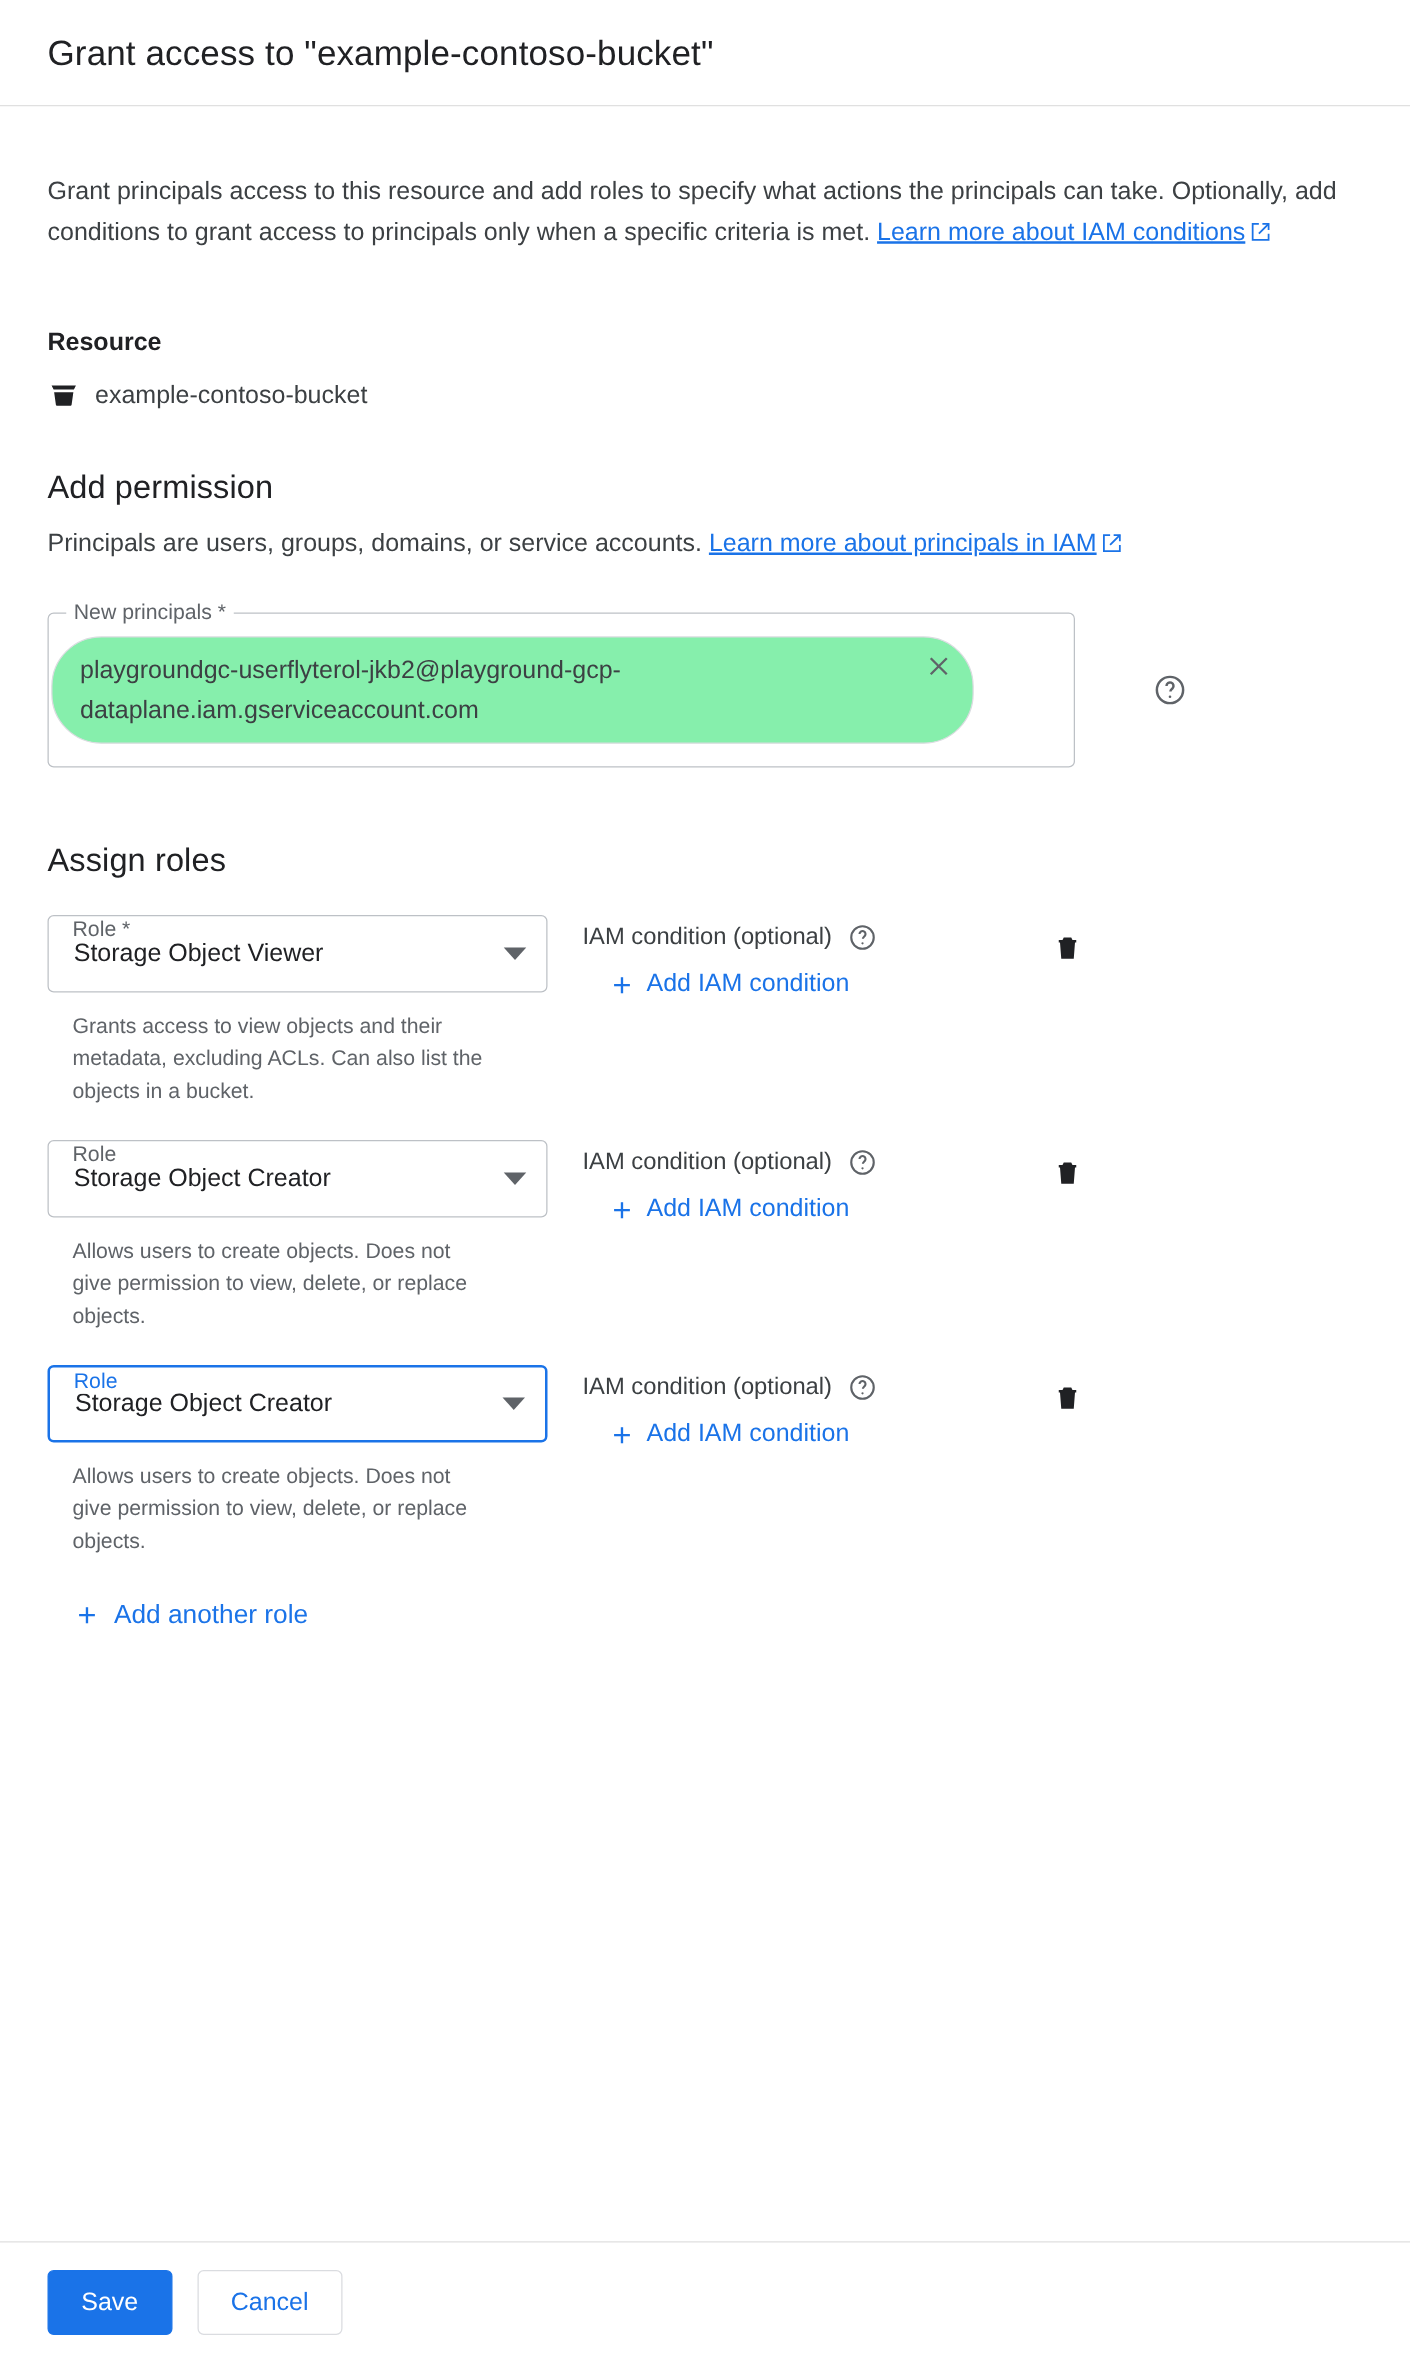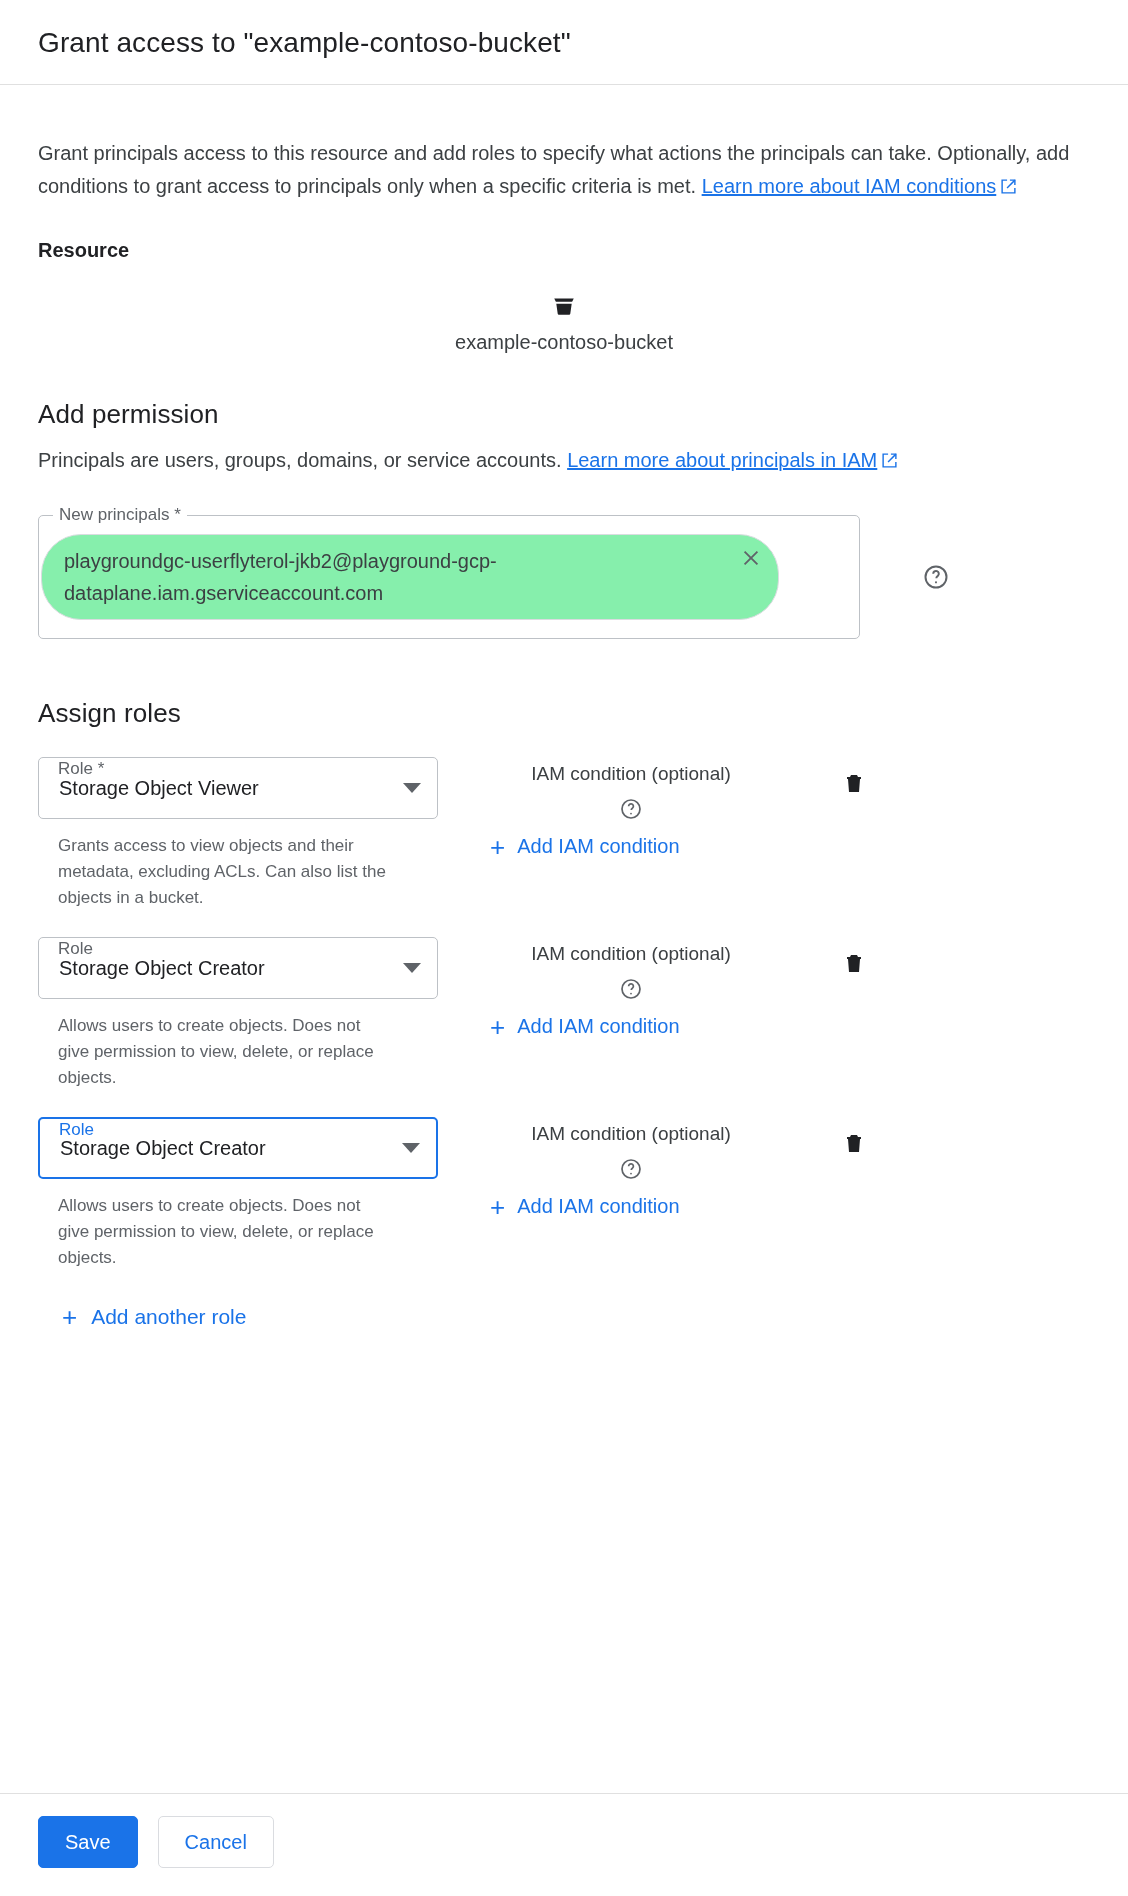--- a/index.html
+++ b/index.html
@@ -56,32 +56,31 @@
   .ext-icon {
     display: inline-block;
     vertical-align: -2px;
     margin-left: 4px;
   }
 
   h3.section-head {
     font-size: 20px;
     font-weight: 700;
     color: #202124;
-    margin: 32px 0 0 0;
+    margin: 56px 0 0 0;
     line-height: 26px;
   }
 
   .resource-row {
     display: flex;
     align-items: center;
     gap: 12px;
-    margin-top: 30px;
+    margin-top: 16px;
     font-size: 20px;
     color: #3c4043;
-    flex-direction: column;
   }
   .bucket-icon svg { display: block; }
 
   h2.big-head {
     font-size: 26px;
     font-weight: 400;
     color: #202124;
     margin: 44px 0 0 0;
     line-height: 32px;
     letter-spacing: 0.1px;
@@ -210,21 +209,20 @@
     max-width: 350px;
   }
 
   .role-mid { width: 330px; padding-top: 6px; }
   .cond-label-row {
     display: flex;
     align-items: center;
     gap: 12px;
     font-size: 19px;
     color: #3c4043;
-    flex-direction: column;
   }
   .cond-help { width: 24px; height: 24px; color: #5f6368; cursor: pointer; }
   .add-cond {
     display: flex;
     align-items: center;
     gap: 12px;
     color: #1a73e8;
     font-size: 20px;
     margin-top: 14px;
     margin-left: 24px;

